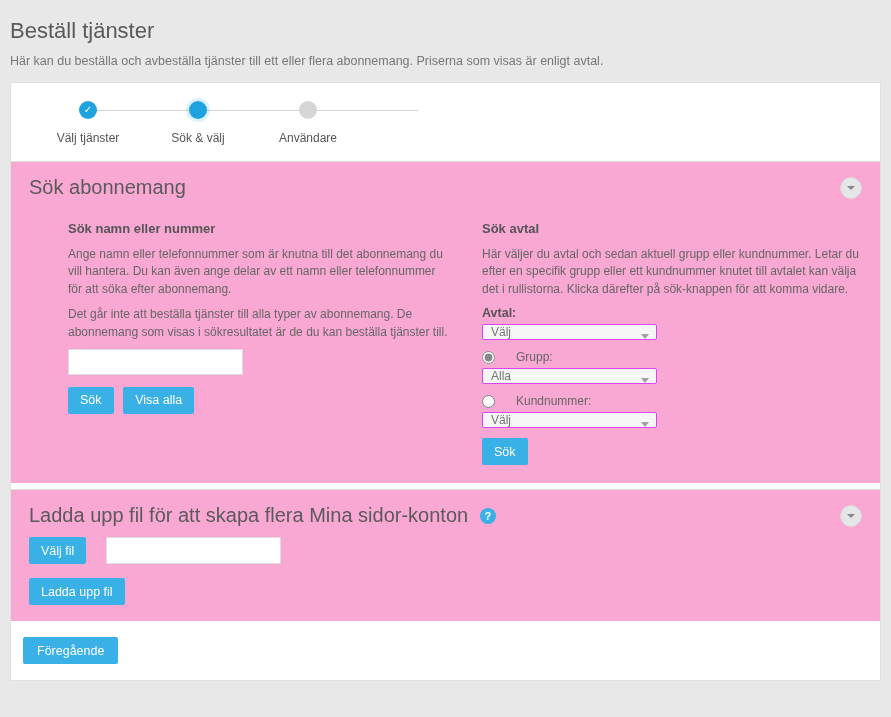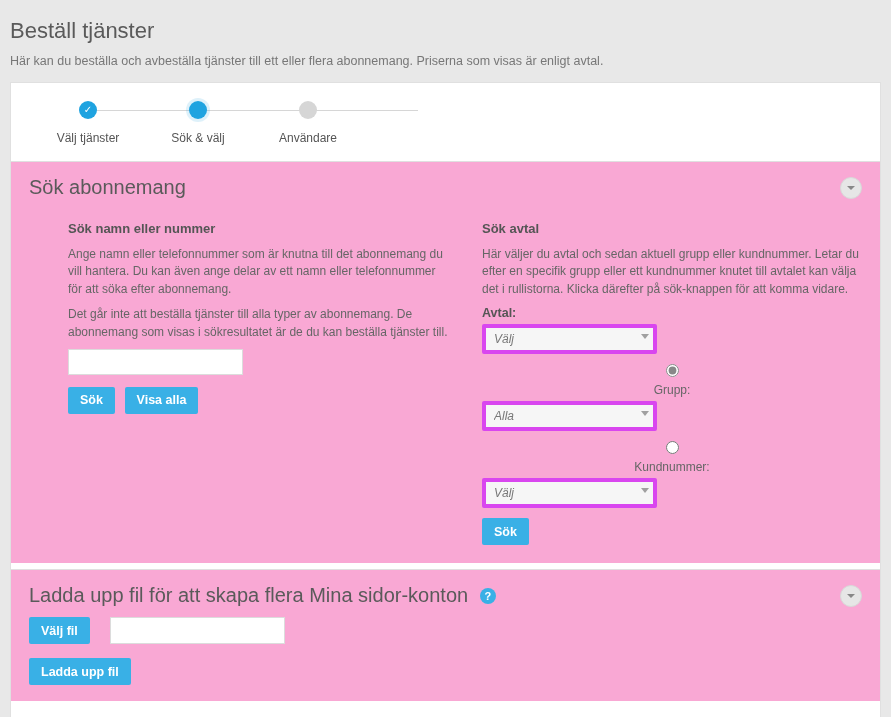--- a/index.html
+++ b/index.html
@@ -151,59 +151,56 @@
     justify-content: center;
     background: #39b0e6;
     color: #fff;
     border: none;
     font-size: 12.5px;
     height: 27px;
     padding: 0 14px;
     border-radius: 2px;
     cursor: pointer;
     margin-right: 6px;
-    font-weight: bold;
   }
   .btn.small { padding: 0 12px; }
   .select-wrap {
     position: relative;
     width: 175px;
     margin-bottom: 10px;
   }
   select.sel {
     width: 100%;
-    height: 30px;
-    border: 4px solid #d946ef;
+    height: 16px;
+    border: 1px solid #d946ef;
     background: #f6f6f6;
     padding: 0 24px 0 8px;
     font-size: 12px;
     color: #777;
     appearance: none;
     -webkit-appearance: none;
     border-radius: 2px;
-    font-style: italic;
   }
   .select-wrap::after {
     content:"";
     position:absolute;
     right:8px; top:10px;
     width:0;height:0;
     border-left:4px solid transparent;
     border-right:4px solid transparent;
     border-top:5px solid #a0a0a0;
     pointer-events:none;
   }
   .radio-row {
     display: flex;
     align-items: center;
-    gap: 6px;
+    gap: 21px;
     font-size: 12px;
     color: #666;
     margin: 4px 0 4px 0;
-    flex-direction: column;
   }
   .radio-row input[type="radio"] {
     accent-color: #888;
     width: 13px; height: 13px;
   }
   .help-icon {
     display: inline-flex;
     width: 16px; height: 16px;
     border-radius: 50%;
     background: #39b0e6;

